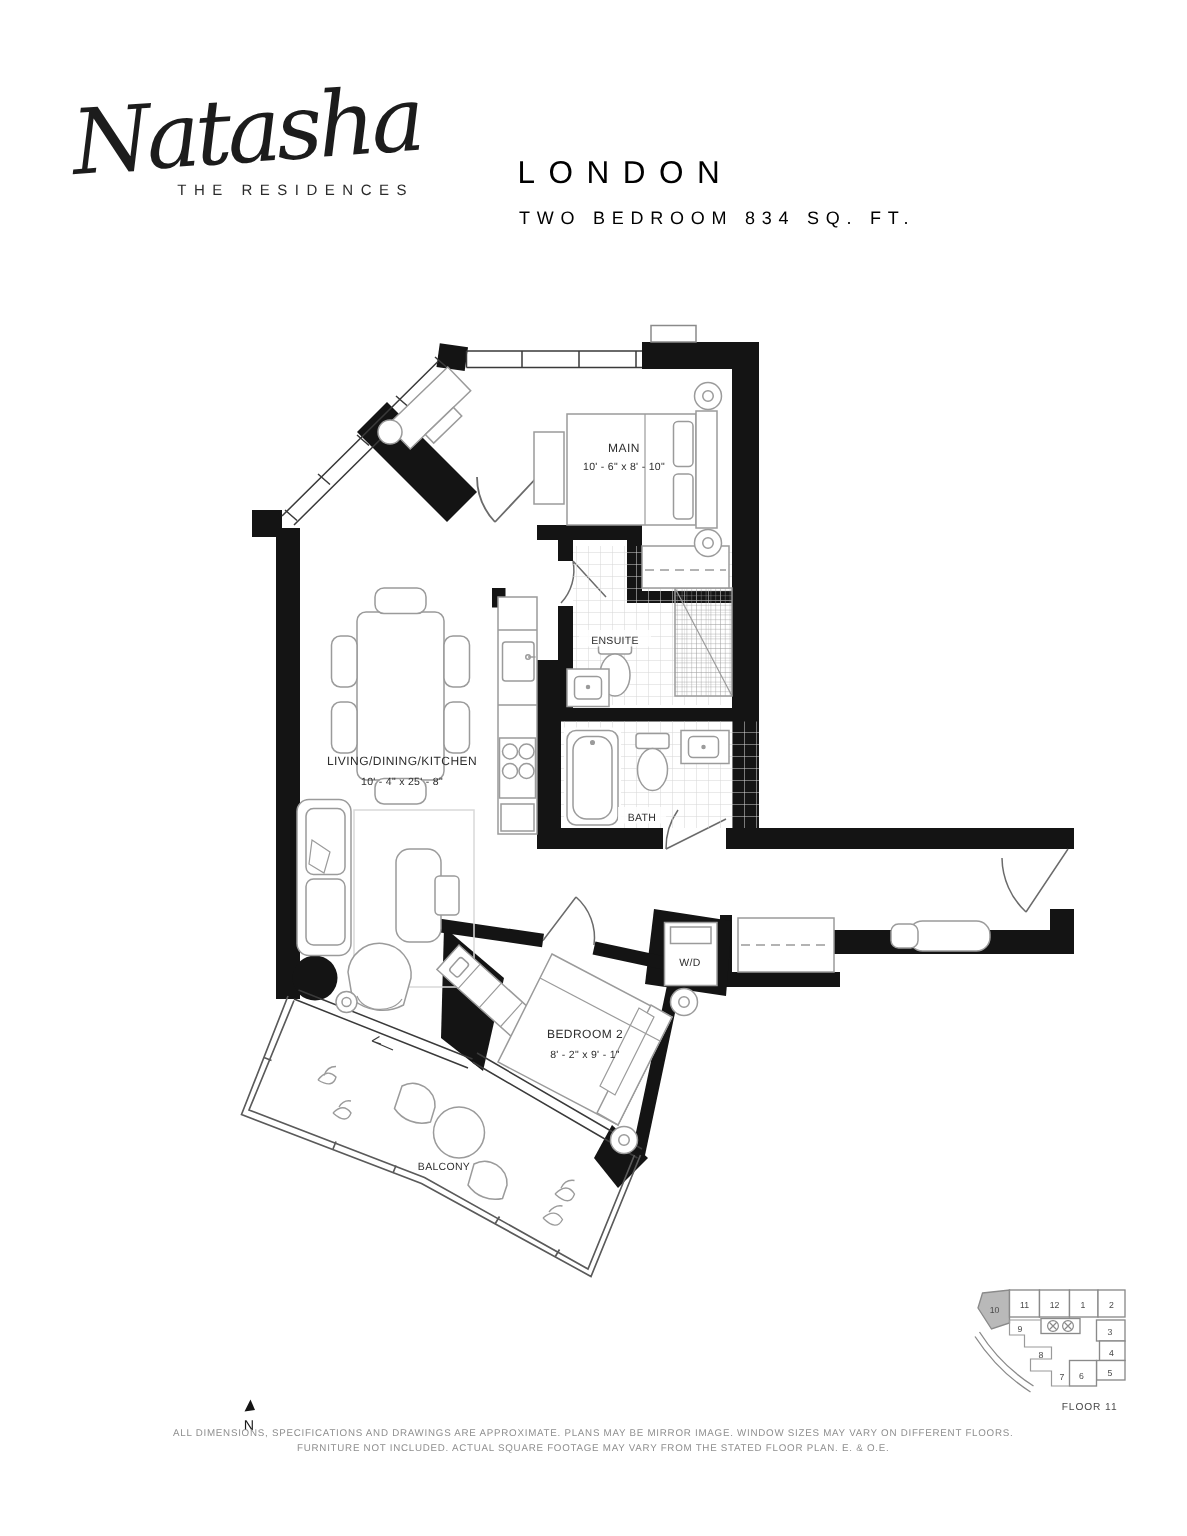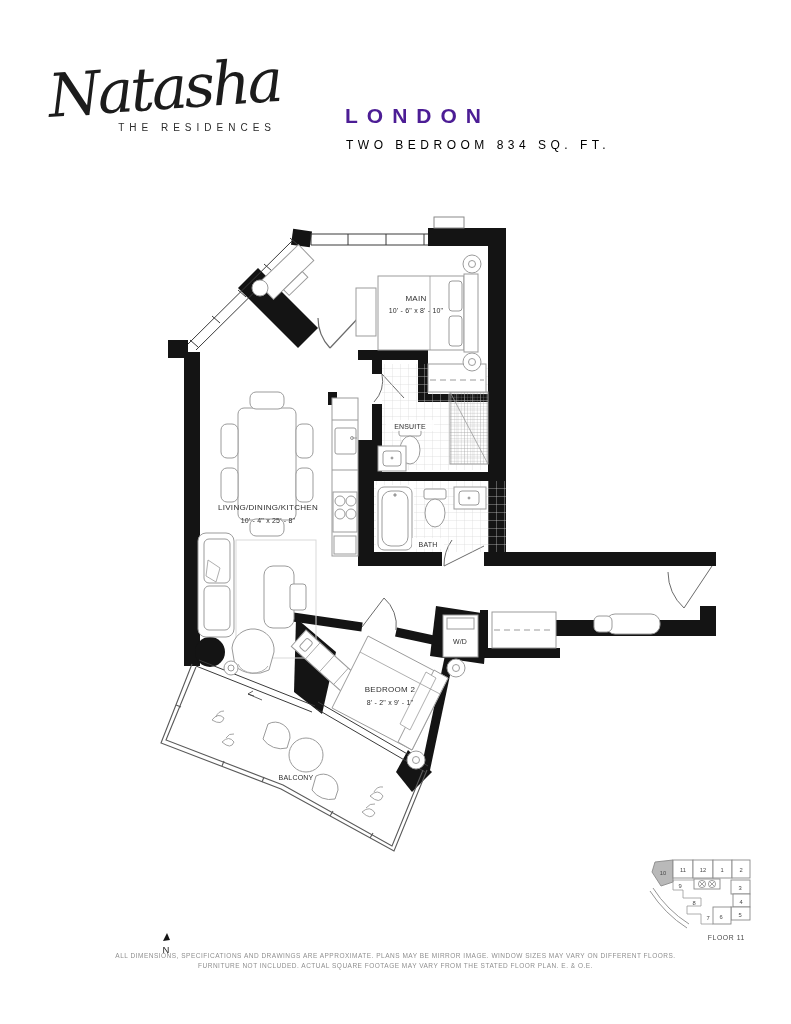--- a/index.html
+++ b/index.html
@@ -5,21 +5,21 @@
   html,body{margin:0;padding:0;background:#ffffff;}
   .page{position:relative;width:791px;height:1024px;background:#ffffff;overflow:hidden;
         font-family:"Liberation Sans",sans-serif;}
   
   .logo-block{position:absolute;left:48px;top:58px;width:230px;height:100px;}
   .logo-script{font-family:"DejaVu Serif",serif;font-style:italic;font-size:60px;color:#1c1c1c;
                transform:rotate(-4deg);letter-spacing:-3px;line-height:1;display:block;}
   .logo-tagline{display:block;text-align:right;font-size:10px;letter-spacing:5px;color:#2b2b2b;
                 margin-top:4px;padding-right:2px;}
   .title-block{position:absolute;left:345px;top:104px;}
-  .plan-title{font-size:21px;letter-spacing:9px;color:#4c1d95;font-weight:700;margin:0;}
+  .plan-title{font-size:21px;letter-spacing:9px;color:#000000;font-weight:400;margin:0;}
   .plan-subtitle{font-size:12px;letter-spacing:4.5px;color:#000000;margin:10px 0 0 1px;}
   
   .disclaimer{position:absolute;left:0;right:0;top:951px;text-align:center;color:#8f8f8f;
               font-size:6.5px;letter-spacing:0.5px;line-height:1.5;}
   svg text{font-family:"Liberation Sans",sans-serif;}
   .room-label{font-size:8px;fill:#2e2e2e;letter-spacing:0.3px;}
   .room-dims{font-size:7px;fill:#2e2e2e;letter-spacing:0.2px;}
   .small-label{font-size:7px;fill:#2e2e2e;letter-spacing:0.2px;}
   .key-num{font-size:5.8px;fill:#4a4a4a;}
   .key-floor{font-size:6.8px;fill:#4a4a4a;letter-spacing:0.6px;}

